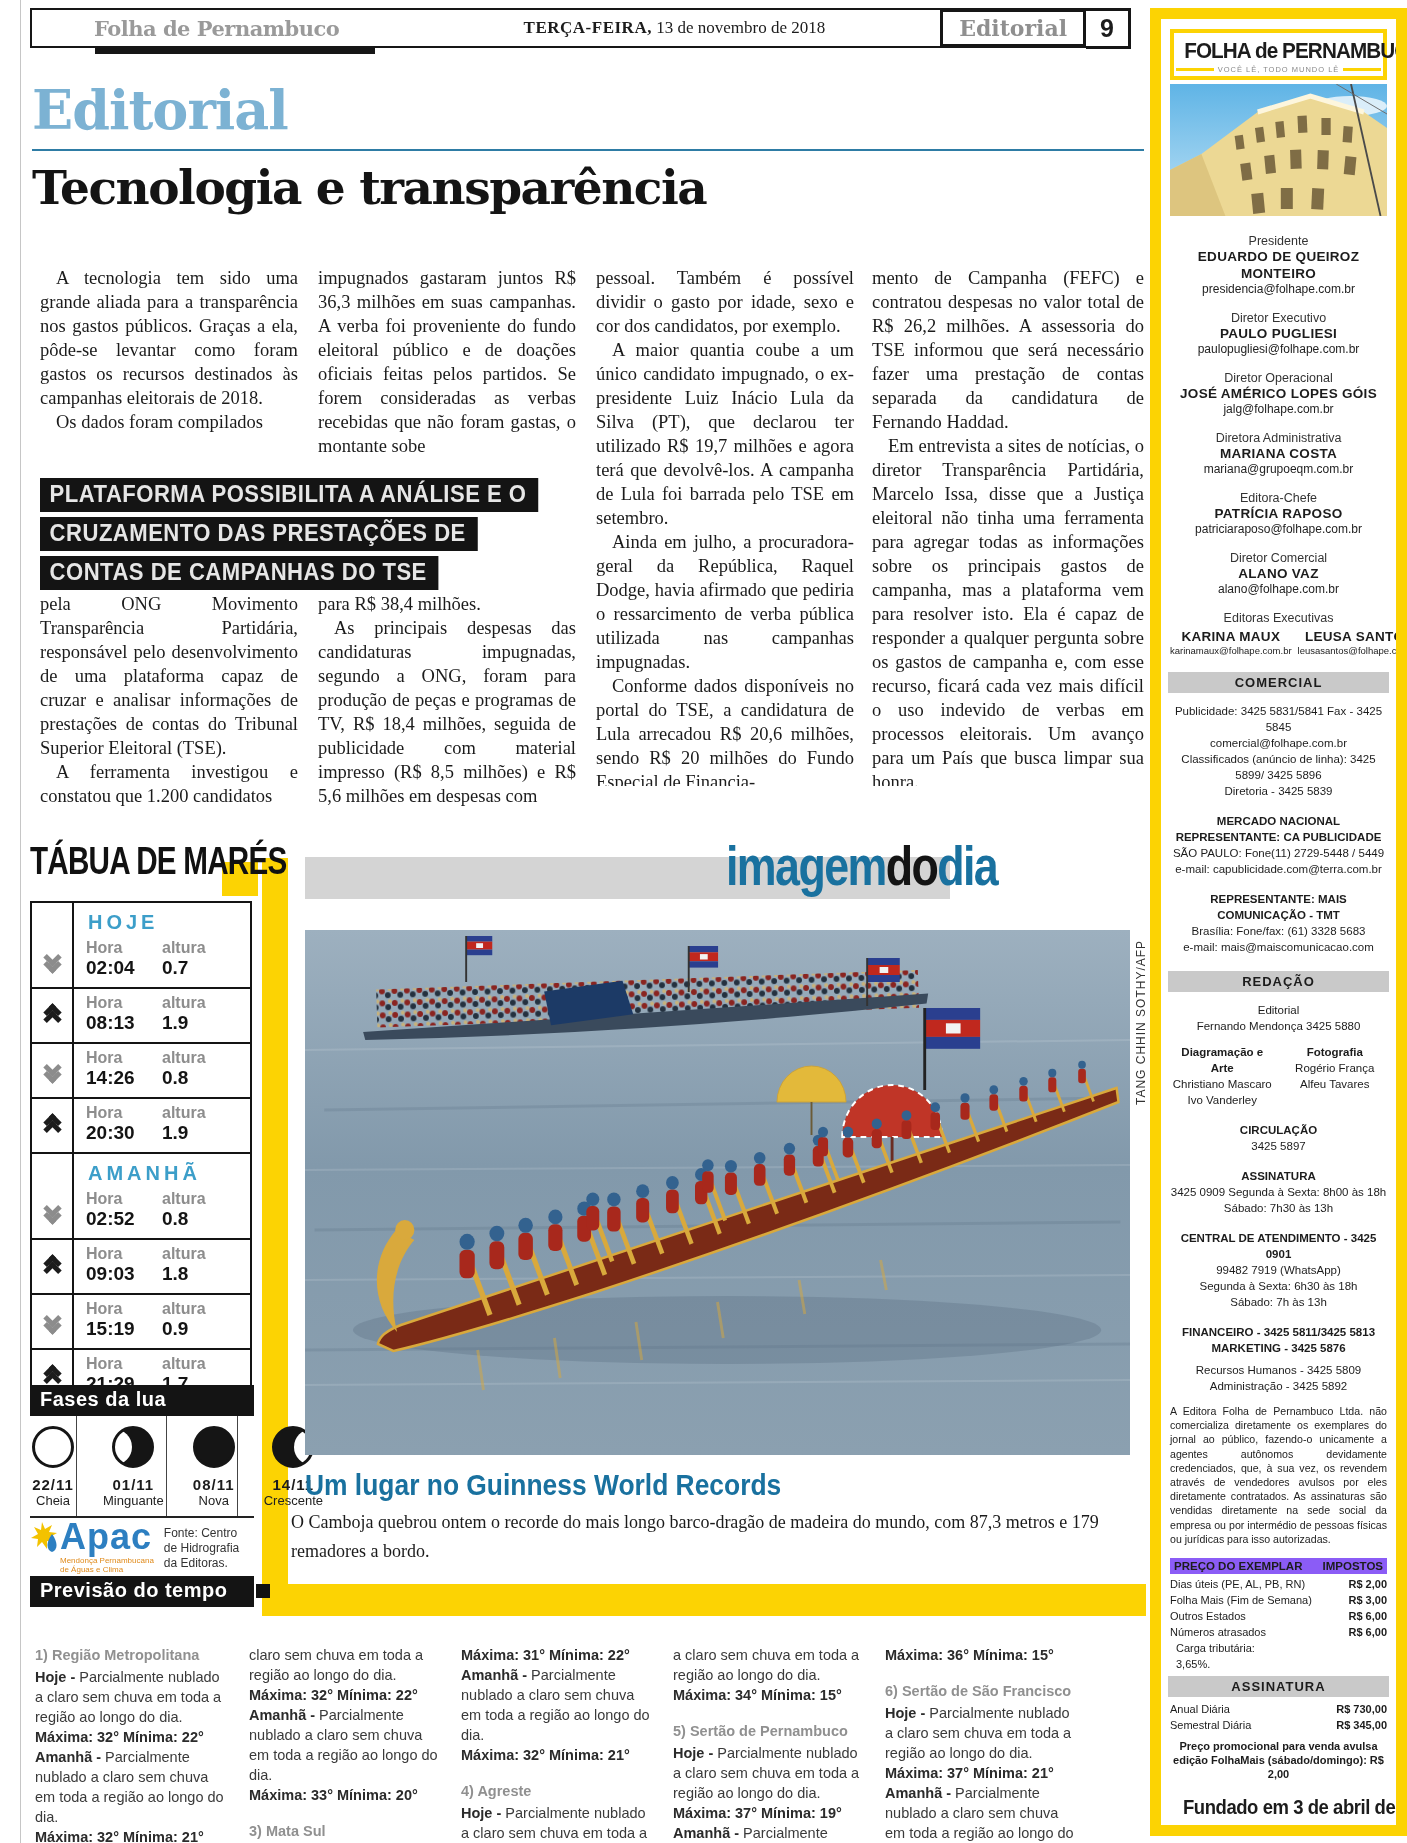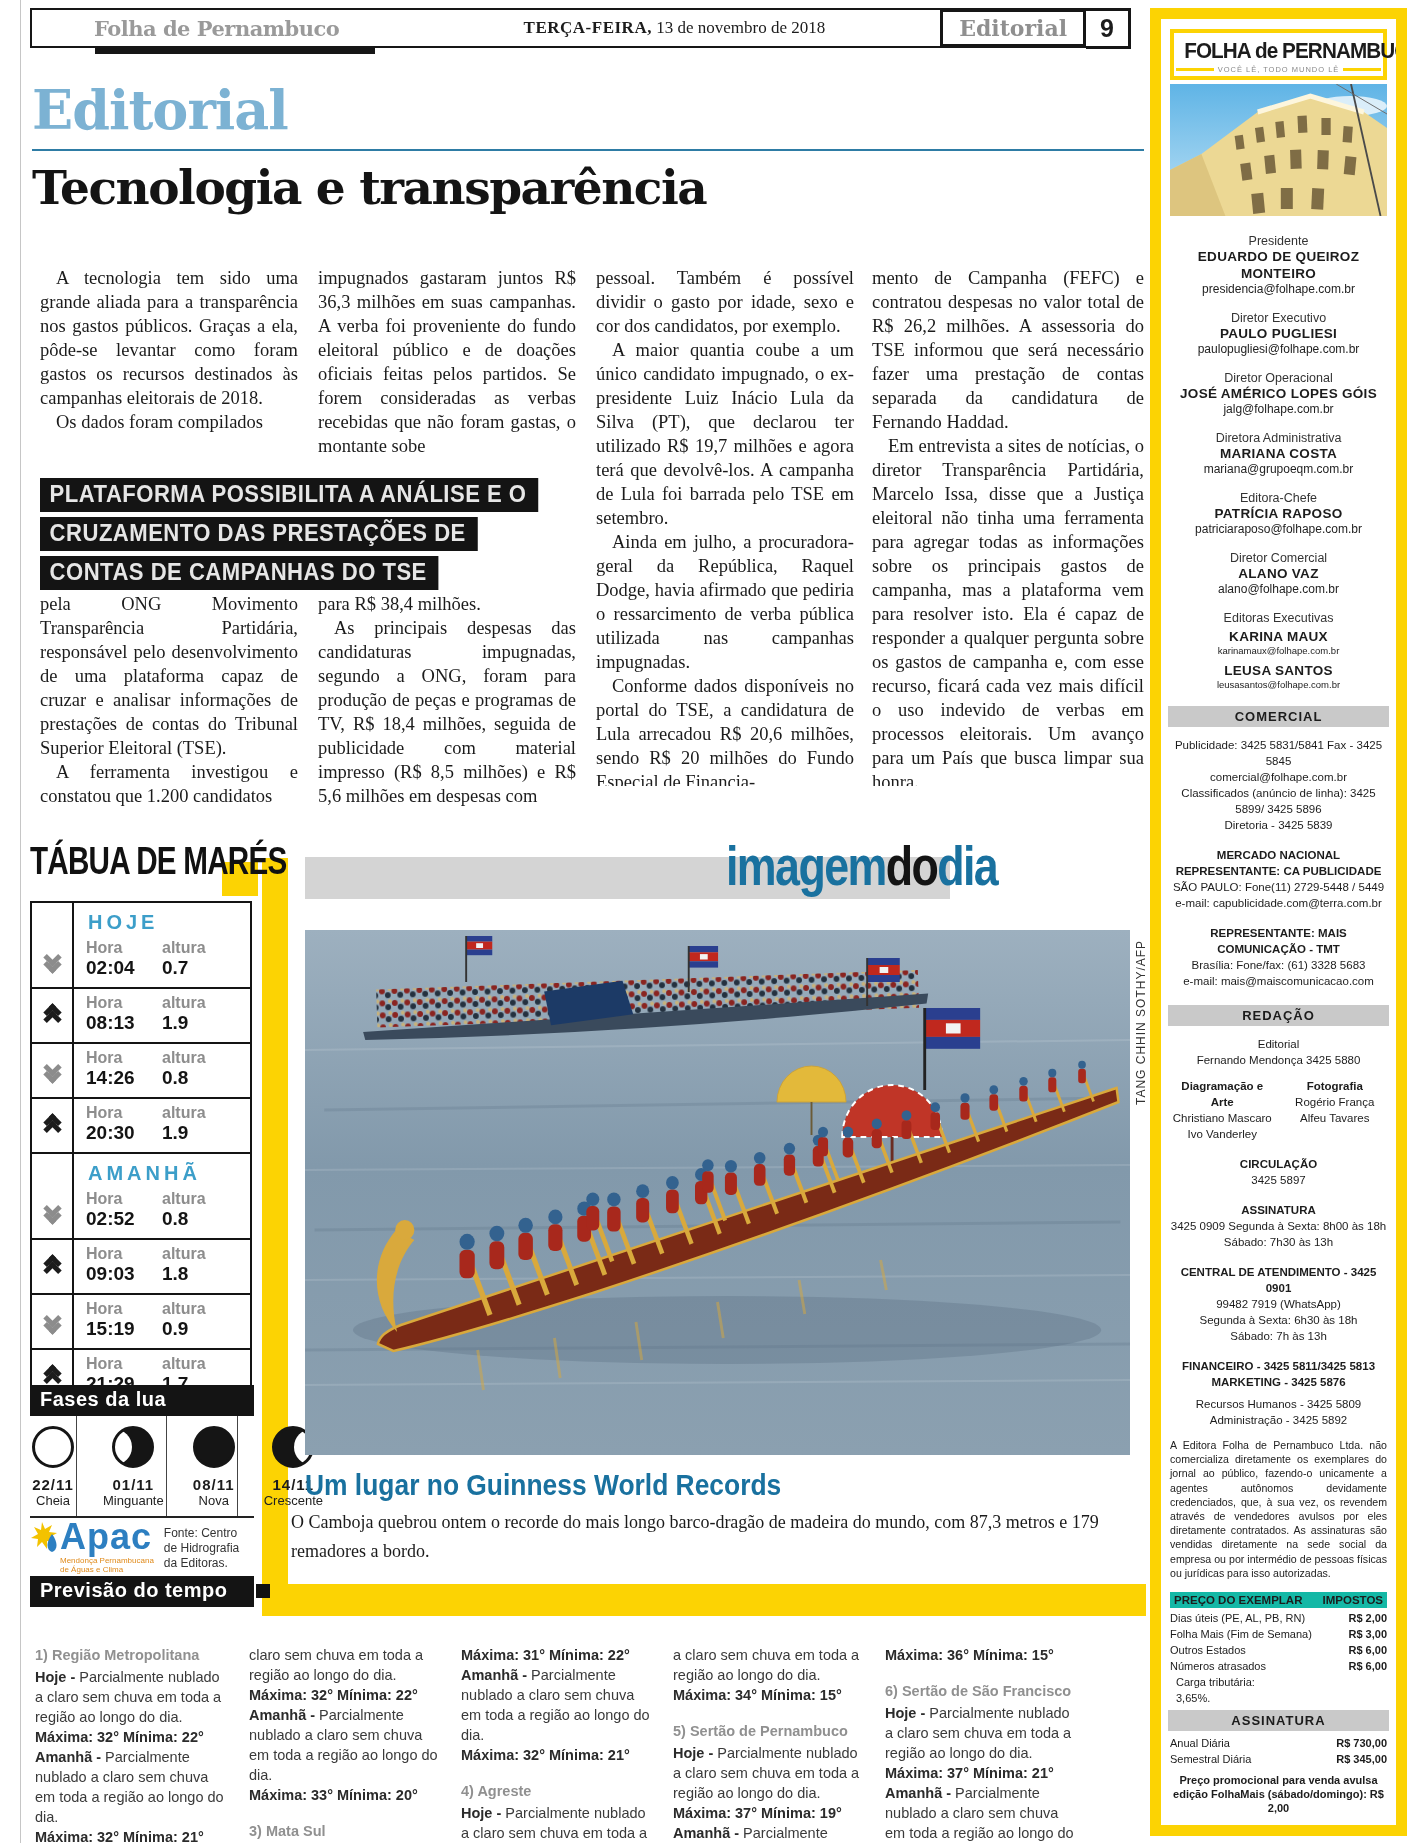--- a/index.html
+++ b/index.html
@@ -121,32 +121,32 @@
   .logo-box { border:4px solid #fcd303; padding:5px 2px 2px; }
   .logo-txt { font-weight:bold; font-size:22.5px; letter-spacing:-1px; transform:scaleX(0.92);
               transform-origin:center; display:block; white-space:nowrap; }
   .tagline { display:flex; align-items:center; gap:4px; margin-top:1px; }
   .tagline .rule { flex:1; height:3px; background:#fcd303; }
   .tagline span.tg { font-size:7.5px; color:#888; letter-spacing:1px; white-space:nowrap; }
   .bphoto { width:100%; height:132px; margin-top:4px; }
   .role { font-size:12.5px; color:#333; margin-top:15px; }
   .pname { font-weight:bold; font-size:13.5px; letter-spacing:0.3px; line-height:17px; }
   .pmail { font-size:12px; color:#222; }
-  .exec-cols { display:flex; gap:6px; margin-top:3px;flex-direction:column; }
+  .exec-cols { display:flex; gap:6px; margin-top:3px; }
   .exec-cols > div { flex:1; }
   .exec-cols .pmail { font-size:9.5px; }
   .graybar { background:#c9c9c9; font-weight:bold; font-size:13px; letter-spacing:1px;
              padding:3px 6px; margin:16px -2px 0; }
   .sb-line { font-size:11.5px; line-height:16px; }
   .sb-line.b { font-weight:bold; }
   .mt6 { margin-top:6px; } .mt10 { margin-top:10px; } .mt14 { margin-top:14px; }
   .two-col { display:flex; gap:8px; margin-top:10px; }
   .two-col > div { flex:1; }
   .legal { text-align:justify; font-size:10.6px; line-height:14.2px; margin-top:10px; color:#222; }
-  .price-head { display:flex; background:#14b8a6; font-weight:bold; font-size:11.5px;
+  .price-head { display:flex; background:#8b5cf6; font-weight:bold; font-size:11.5px;
                 padding:2px 4px; margin-top:12px; }
   .price-head .ph-r { margin-left:auto; }
   .price-body { display:flex; text-align:left; font-size:11px; line-height:16px; margin-top:2px;flex-direction:column; }
   .price-rows { flex:1.8; }
   .price-rows .pr { display:flex; }
   .price-rows .pr b { margin-left:auto; }
   .price-imp { flex:1; padding-left:6px; }
   .asg-row { display:flex; font-size:11px; line-height:16px; text-align:right; }
   .asg-row b { margin-left:auto; }
   .promo { font-weight:bold; font-size:11px; line-height:14px; margin-top:6px; }

